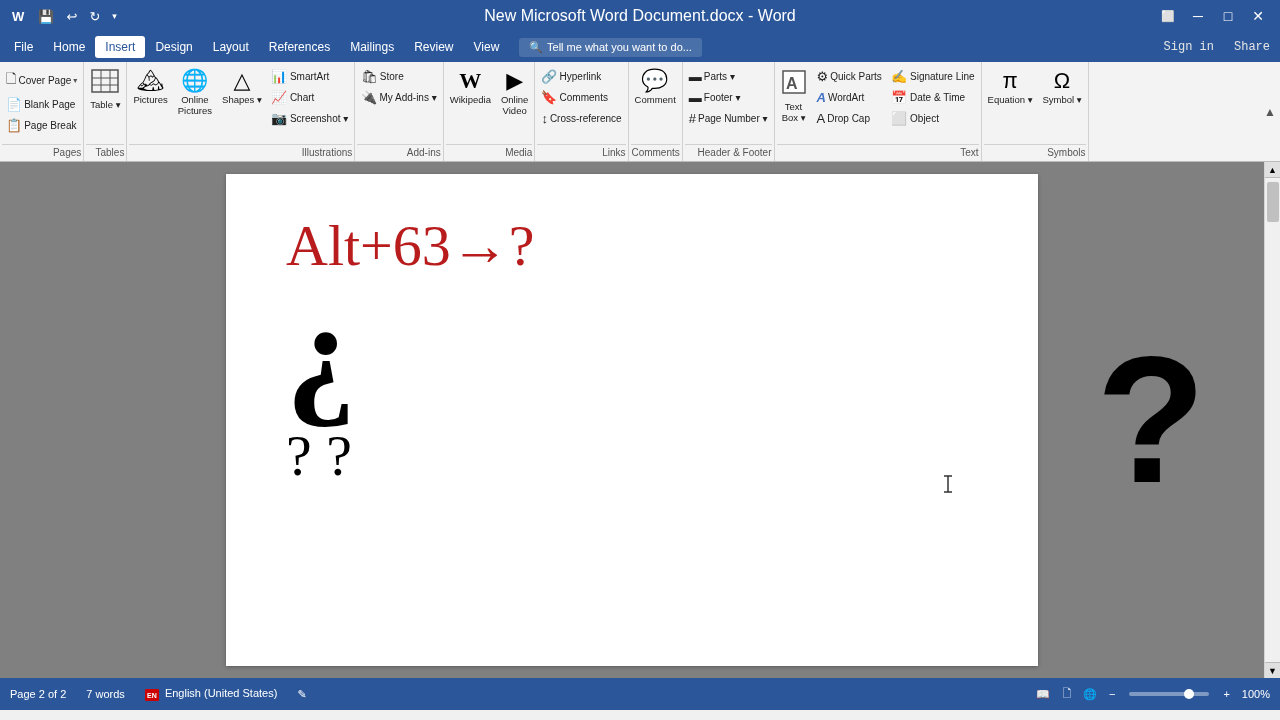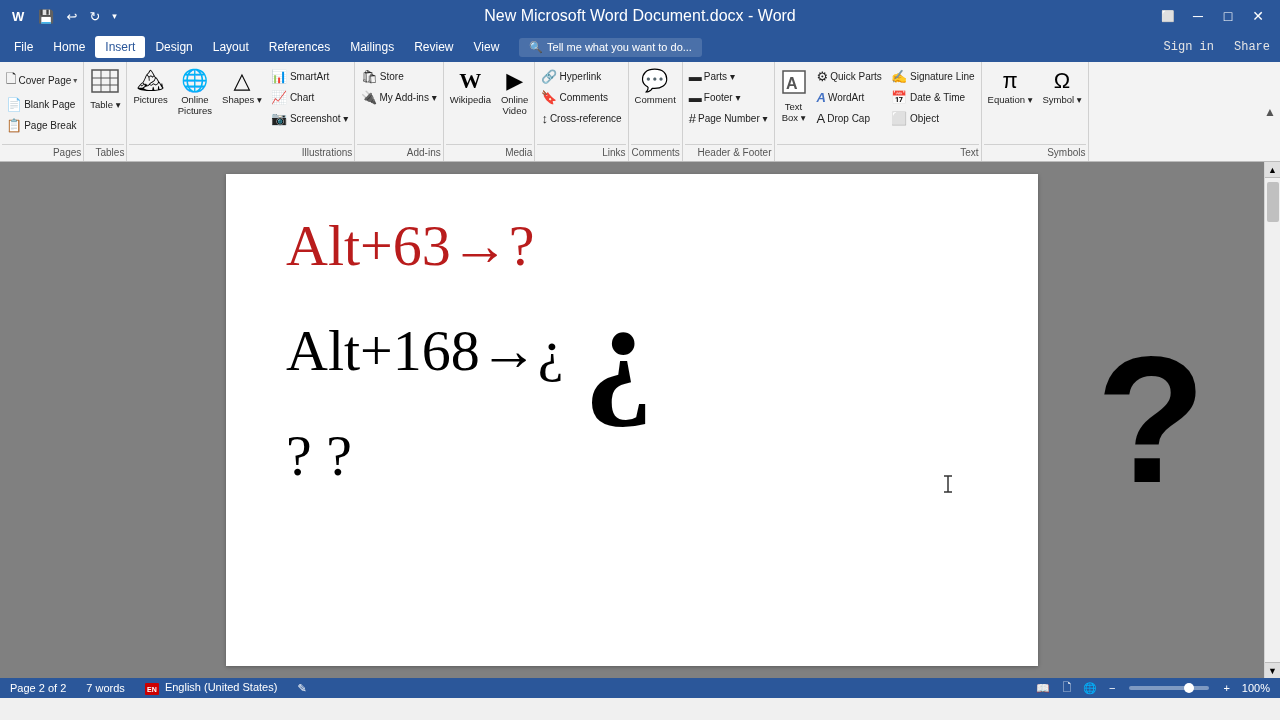--- a/index.html
+++ b/index.html
@@ -115,21 +115,21 @@
       font-family: Arial, sans-serif;
       line-height: 1;
     }
 
     
     #scrollbar { width: 16px; background: #f0f0f0; border-left: 1px solid #d4d4d4; }
 
     
     #status-bar {
       background: #2b579a;
-      height: 20px;
+      height: 32px;
       display: flex;
       align-items: center;
       padding: 0 8px;
       color: white;
       font-size: 11px;
       gap: 16px;
     }
     #status-bar-right {
       margin-left: auto;
       display: flex;
@@ -415,21 +415,20 @@
 </div>
 
 <div id="main-area">
 
   <div id="left-panel"></div>
 
   <div id="document-area">
     <div id="doc-content">
       <div class="doc-line1">Alt+63→?</div>
       <div class="doc-line2">
-        <span>Alt+168→¿</span>
         <span class="large-inverted-q">¿</span>
       </div>
       <div class="doc-line3">? ?</div>
     </div>
 
     <div style="position:absolute;right:80px;top:300px;font-size:18px;color:#333;cursor:text;">
       <svg width="20" height="20" viewBox="0 0 20 20">
           <line x1="10" y1="2" x2="10" y2="18" stroke="#333" stroke-width="1.5"></line>
           <line x1="6" y1="2" x2="14" y2="2" stroke="#333" stroke-width="1.5"></line>
           <line x1="6" y1="18" x2="14" y2="18" stroke="#333" stroke-width="1.5"></line>

